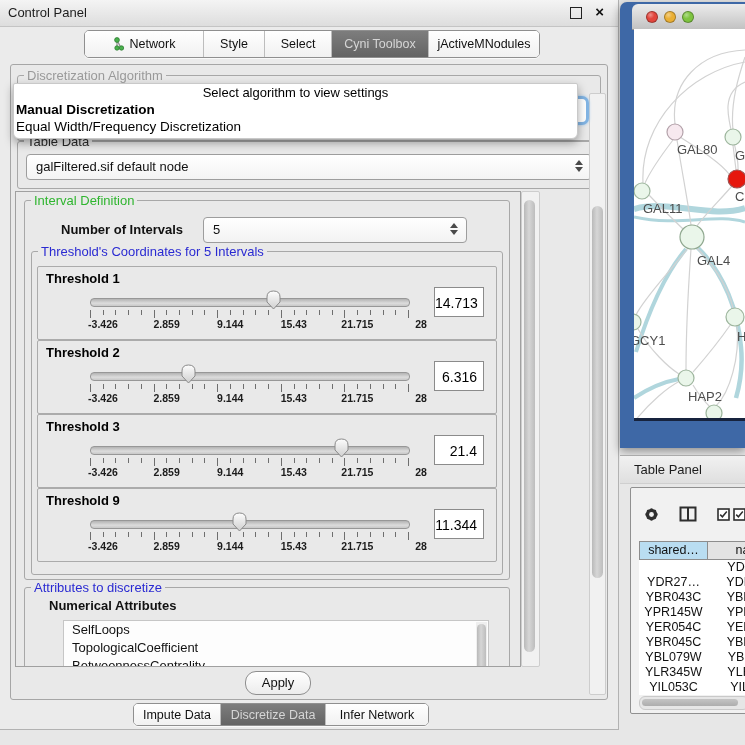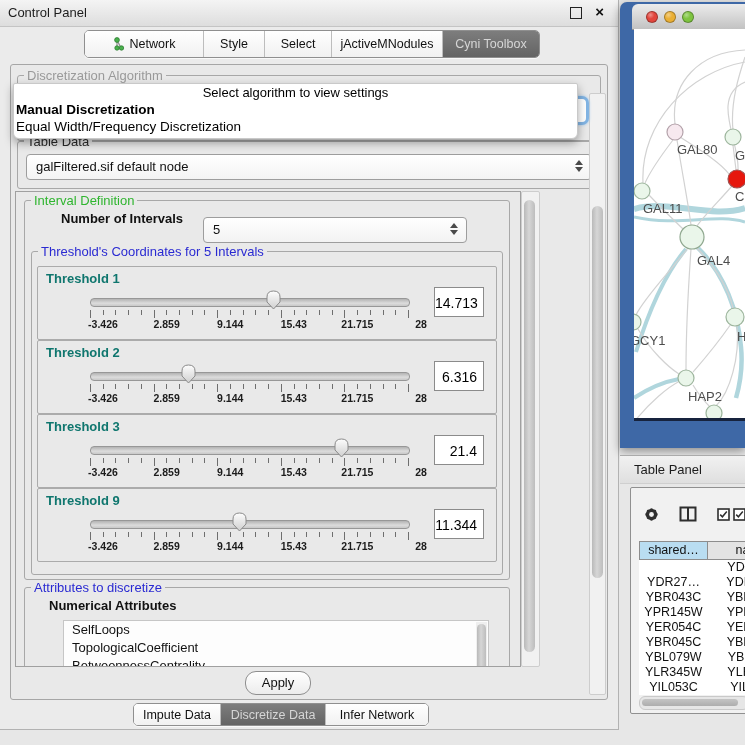--- a/index.html
+++ b/index.html
@@ -58,21 +58,21 @@
   
   .inner-panel{position:absolute;left:4px;top:126px;width:504px;height:474px;
     border:1px solid #a0a0a0;background:#e9e9e9;overflow:hidden;}
   .vscroll{position:absolute;background:#f1f1f1;border:1px solid #cdcdcd;border-radius:2px;}
   .vthumb{position:absolute;left:2px;width:11px;border-radius:6px;
     background:linear-gradient(90deg,#b9b9b9,#d6d6d6 45%,#bdbdbd);}
 
   
   .tcard{position:absolute;left:5px;width:458px;height:72px;background:#e9e9e9;
     border:1px solid #ababab;border-radius:2px;}
-  .tcard .tlabel{position:absolute;left:8px;top:4px;font-size:13px;font-weight:bold;color:#0f766e;}
+  .tcard .tlabel{position:absolute;left:8px;top:4px;font-size:13px;font-weight:bold;color:#000000;}
   .sl-track{position:absolute;left:52px;top:31px;width:318px;height:7px;border-radius:4px;
     background:linear-gradient(#b3b3b3,#dcdcdc 60%,#c8c8c8);border:1px solid #979797;}
   .sl-thumb{position:absolute;top:23px;width:15px;height:20px;}
   .tickrow{position:absolute;left:0;top:43px;width:100%;height:9px;}
   .tick{position:absolute;width:1px;background:#6e6e6e;top:0;}
   .ticklabels{position:absolute;left:13px;top:51px;width:100%;height:14px;}
   .ticklab{position:absolute;transform:translateX(-50%);font-size:10.5px;font-weight:600;color:#1c1c1c;white-space:nowrap;}
   .valbox{position:absolute;left:396px;top:20px;width:50px;height:30px;background:#fff;
     border:1px solid #8b8b8b;font-size:14px;color:#000;text-align:right;line-height:30px;padding-right:6px;box-sizing:border-box;}
 
@@ -147,25 +147,25 @@
           <circle cx="8.5" cy="11" r="2.2" fill="#49b04c" stroke="#2e7d32" stroke-width="0.8"></circle>
         </svg>
         <span>Network</span>
       </div>
       <div class="seg" style="width: 60px;">
         <span>Style</span>
       </div>
       <div class="seg" style="width: 66px;">
         <span>Select</span>
       </div>
+      <div class="seg active" style="width: 96px;">
+        <span>Cyni Toolbox</span>
+      </div>
       <div class="seg" style="width: 110px;">
         <span>jActiveMNodules</span>
-      </div>
-      <div class="seg active" style="width: 96px;">
-        <span>Cyni Toolbox</span>
       </div>
     </div>
 
   <div class="outer-box">
 
     <div class="group" style="left:6px;top:10px;width:582px;height:64px;">
       <span class="group-title gt-gray">Discretization Algorithm</span>
     </div>
     <div class="focus-combo-btn"></div>
 
@@ -184,21 +184,21 @@
             <span class="dn"></span>
           </span>
       </div>
     </div>
 
     <div class="inner-panel">
 
       <div class="group" style="left:8px;top:8px;width:484px;height:378px;">
         <span class="group-title gt-green">Interval Definition</span>
 
-        <span style="position:absolute;left:36px;top:10px;font-size:13px;font-weight:bold;color:#111;">Number of Intervals</span>
+        <span style="position:absolute;left:36px;top:21px;font-size:13px;font-weight:bold;color:#111;">Number of Intervals</span>
         <div class="combo" style="left:178px;top:16px;width:262px;height:24px;">
           <span class="val">5</span>
           <span class="stepper">
               <span class="up"></span>
               <span class="dn"></span>
             </span>
         </div>
 
         <div class="group" style="left:6px;top:50px;width:470px;height:322px;">
           <span class="group-title gt-blue">Threshold's Coordinates for 5 Intervals</span>

